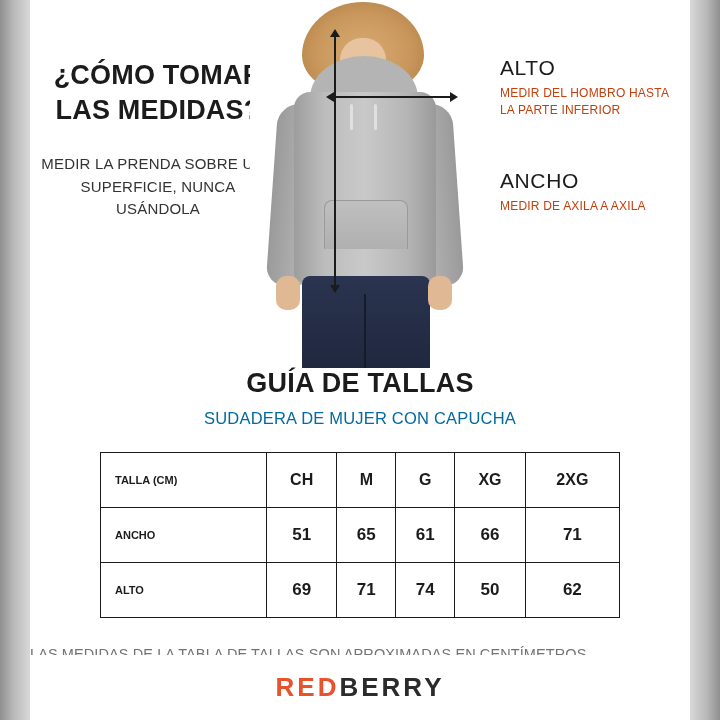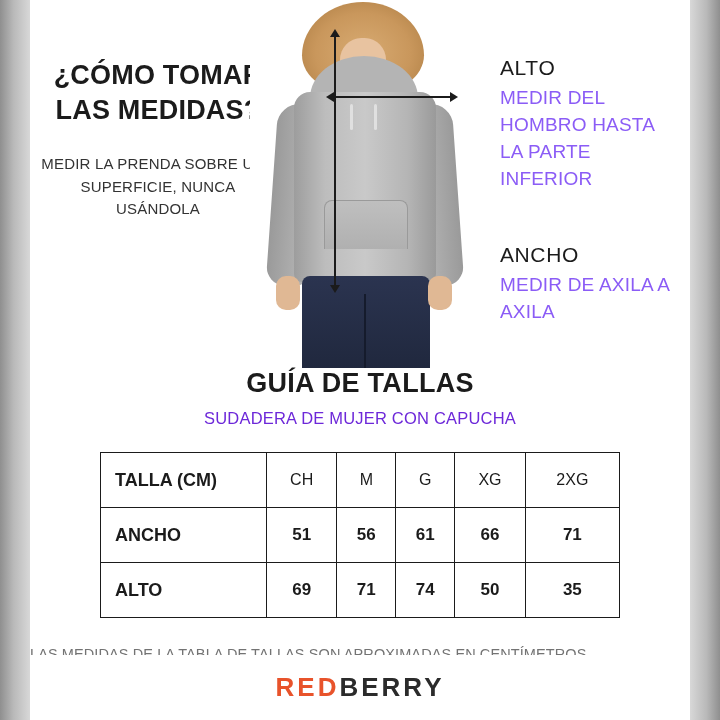--- a/index.html
+++ b/index.html
@@ -76,22 +76,22 @@
     top: 56px;
     width: 180px;
   }
   .rc-title {
     font-size: 21px;
     color: #1b1b1b;
     letter-spacing: 0.6px;
     margin-bottom: 5px;
   }
   .rc-body {
-    font-size: 19px;
-    color: #8b5cf6;
+    font-size: 12px;
+    color: #c2410c;
     line-height: 1.42;
     letter-spacing: 0.2px;
   }
   .rc-block-2 { margin-top: 50px; }
 
   
   .photo {
     position: absolute;
     left: 220px;
     top: 0;
@@ -265,46 +265,46 @@
   .guide-title {
     text-align: center;
     font-size: 27px;
     font-weight: bold;
     color: #1b1b1b;
     letter-spacing: 0.3px;
   }
   .guide-sub {
     text-align: center;
     font-size: 16.5px;
-    color: #6d28d9;
+    color: #0369a1;
     margin-top: 10px;
     letter-spacing: 0.2px;
   }
 
   table.sizes {
     margin: 24px auto 0 auto;
     border-collapse: collapse;
     width: 520px;
   }
   table.sizes th, table.sizes td {
     border: 1px solid #1b1b1b;
     height: 52px;
     text-align: center;
     font-size: 17px;
     color: #1b1b1b;
   }
   table.sizes th.rowhead, table.sizes td.rowhead {
     text-align: left;
     padding-left: 14px;
     font-weight: bold;
-    font-size: 18px;
+    font-size: 11px;
     width: 150px;
   }
   table.sizes th {
-    font-weight: normal;
+    font-weight: bold;
     font-size: 16px;
   }
   table.sizes td { font-weight: bold; }
 
   .table-note {
     text-align: left;
     font-size: 14.5px;
     color: #737373;
     margin-top: 28px;
     letter-spacing: 0.1px;
@@ -392,32 +392,32 @@
             <th>M</th>
             <th>G</th>
             <th>XG</th>
             <th>2XG</th>
           </tr>
         </thead>
         <tbody>
           <tr>
             <td class="rowhead">ANCHO</td>
             <td>51</td>
-            <td>56</td>
+            <td>65</td>
             <td>61</td>
             <td>66</td>
             <td>71</td>
           </tr>
           <tr>
             <td class="rowhead">ALTO</td>
             <td>69</td>
             <td>71</td>
             <td>74</td>
             <td>50</td>
-            <td>35</td>
+            <td>62</td>
           </tr>
         </tbody>
       </table>
 
       <div class="table-note">LAS MEDIDAS DE LA TABLA DE TALLAS SON APROXIMADAS EN CENTÍMETROS</div>
     </div>
 
   </div>
 
   <div class="footer">

